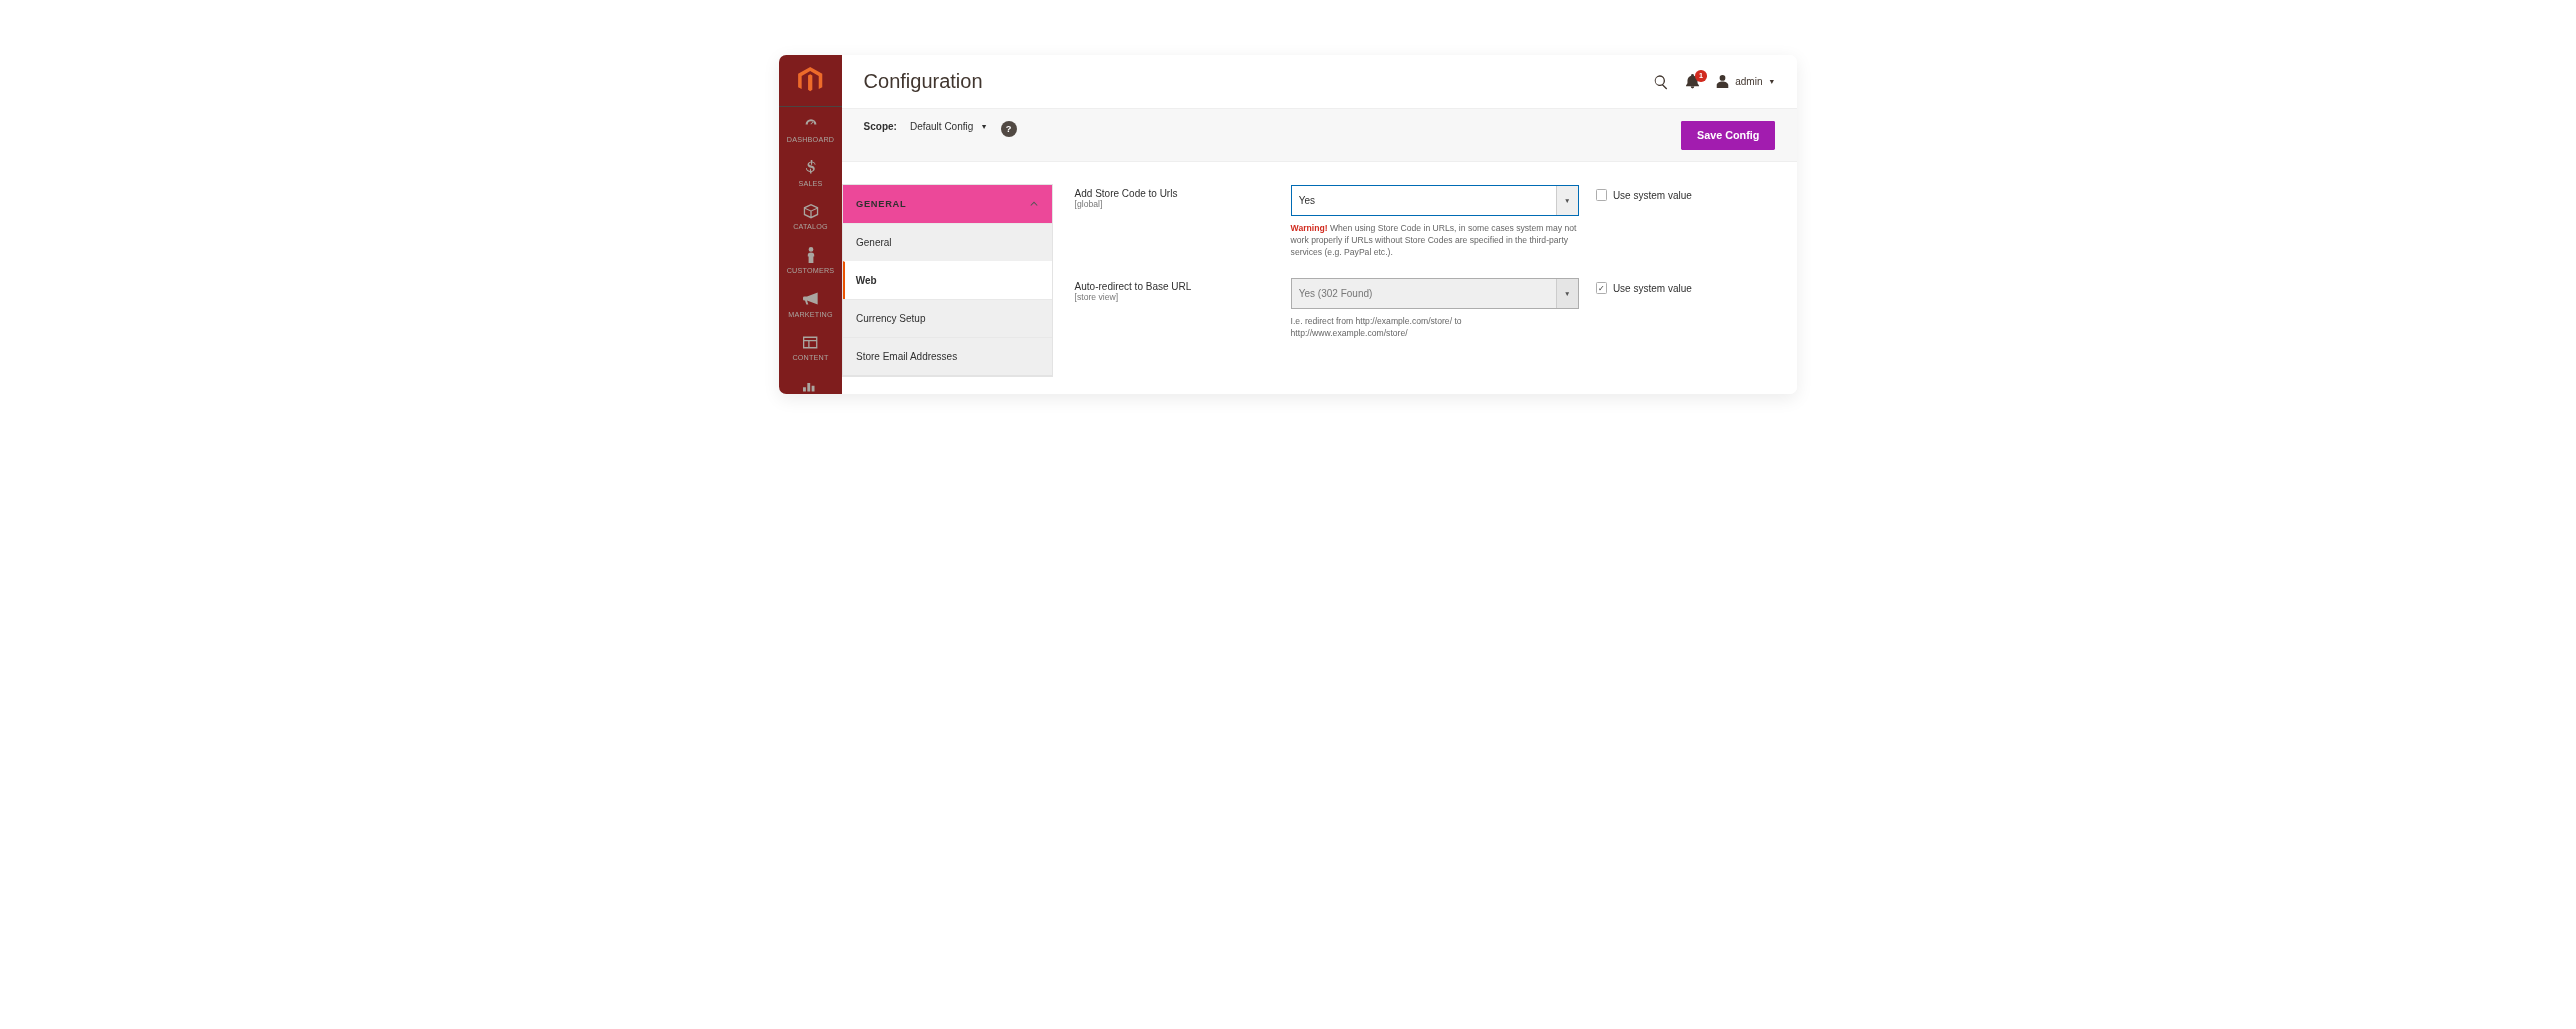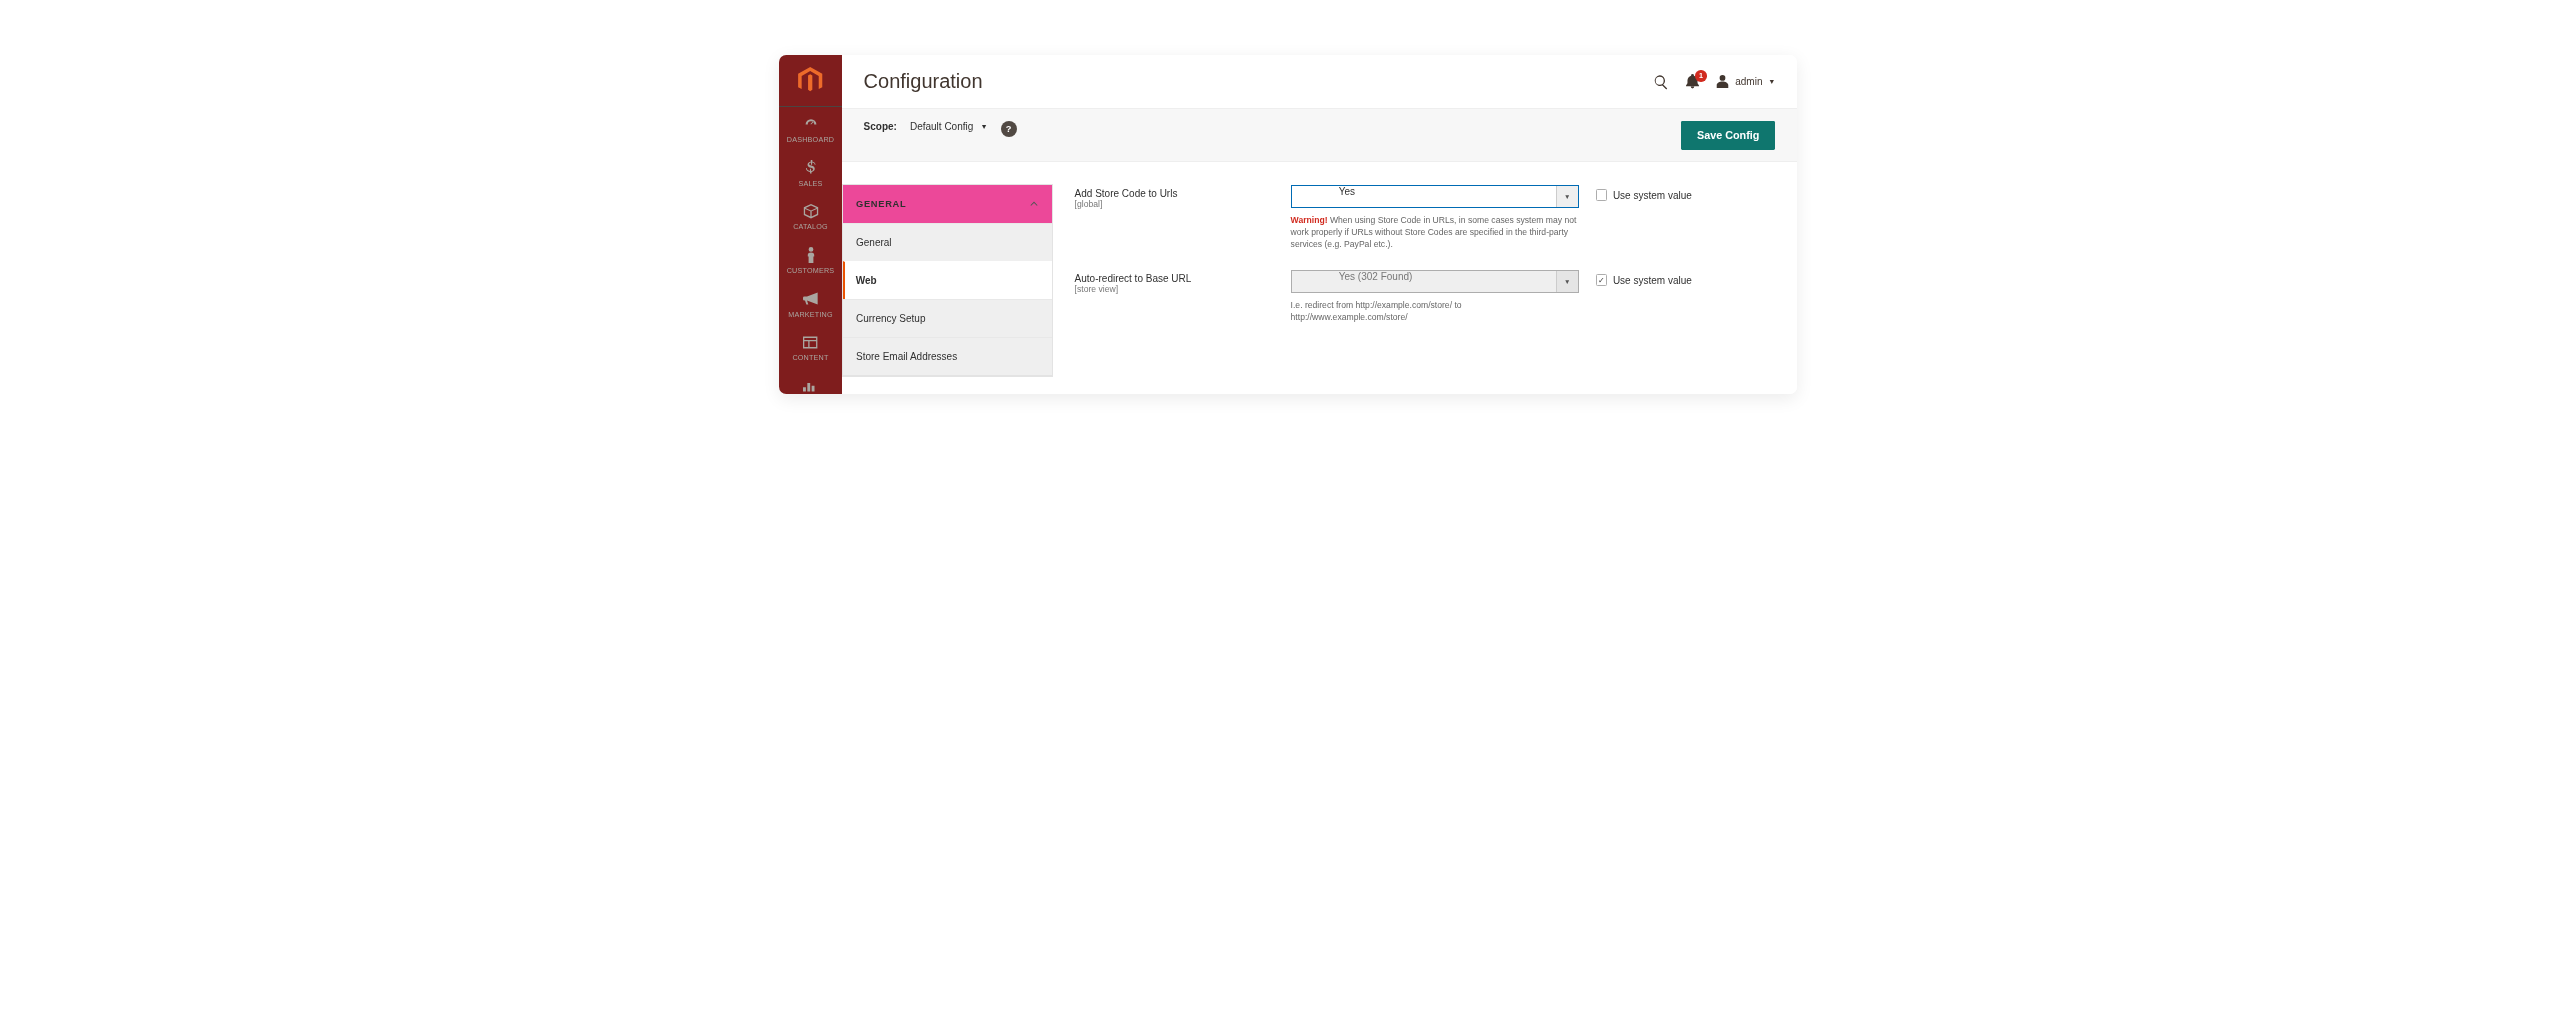--- a/index.html
+++ b/index.html
@@ -117,21 +117,21 @@
   .scope-sel { display:flex; align-items:center; gap:7.2px; cursor:pointer; color:#303030; }
   .scope-sel .caret { font-size:7.2px; }
   .help-dot {
     width:16px;height:16px;border-radius:50%;
     background:#514943;color:#fff;
     display:flex;align-items:center;justify-content:center;
     font-size:9.3px;font-weight:700;cursor:pointer;
   }
   .scopebar .spacer { flex:1; }
   .btn-primary {
-    background:#0f766e;
+    background:#a21caf;
     color:#fff;
     border:none;
     padding: 8.6px 16px;
     font-size:10.8px;
     font-weight:600;
     cursor:pointer;
     border-radius:1.4px;
   }
   
   .body-row {
@@ -213,27 +213,26 @@
     font-size:10px; color:#303030; font-weight:400;
   }
   .field-scope {
     font-size:8.6px; color:#777;
   }
   .field-ctrl-col {
     width: 288px;
   }
   .select {
     width:100%;
-    height:23px;
+    height:31px;
     border:0.7px solid #adadad;
     background:#fff;
-    display:flex;
+    display:flex;align-items:center;
     font-size:10px;
     color:#303030;
-    padding-left:40px;
   }
   .select.focused { border-color:#006bb4; }
   .select.disabled { background:#efefef; color:#777; }
   .select .val { flex:1; padding:0 7.2px; }
   .select .dd {
     width:21.6px; height:100%; border-left:0.7px solid #ccc;
     display:flex;align-items:center;justify-content:center;
     background:#efefef;
   }
   .select.disabled .dd { background:#e5e5e5; }

